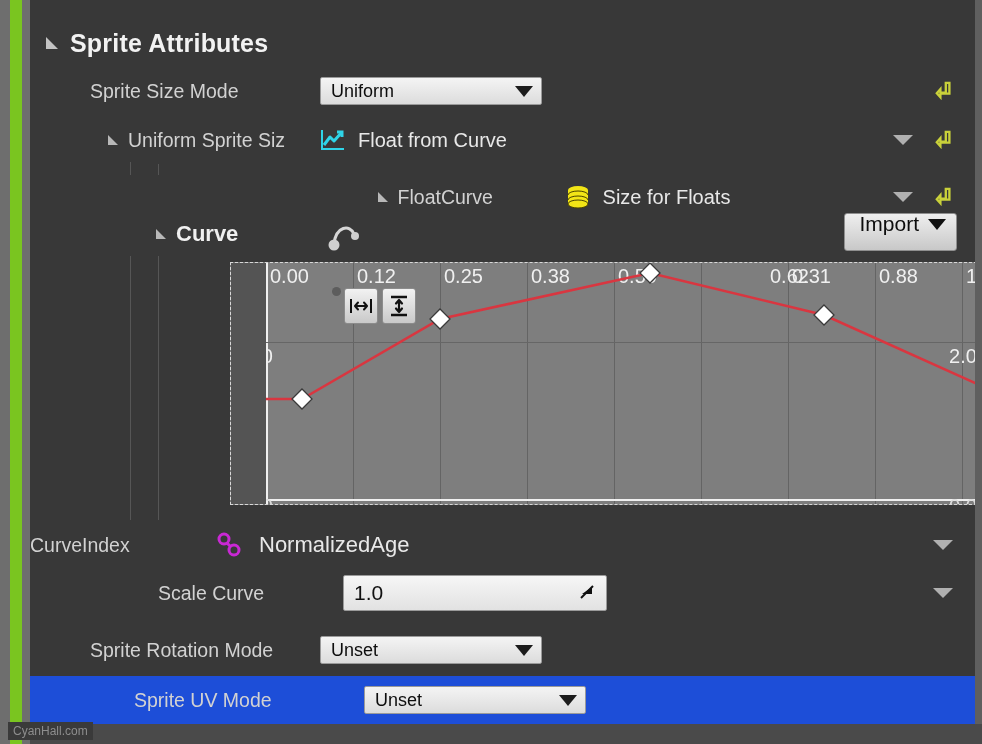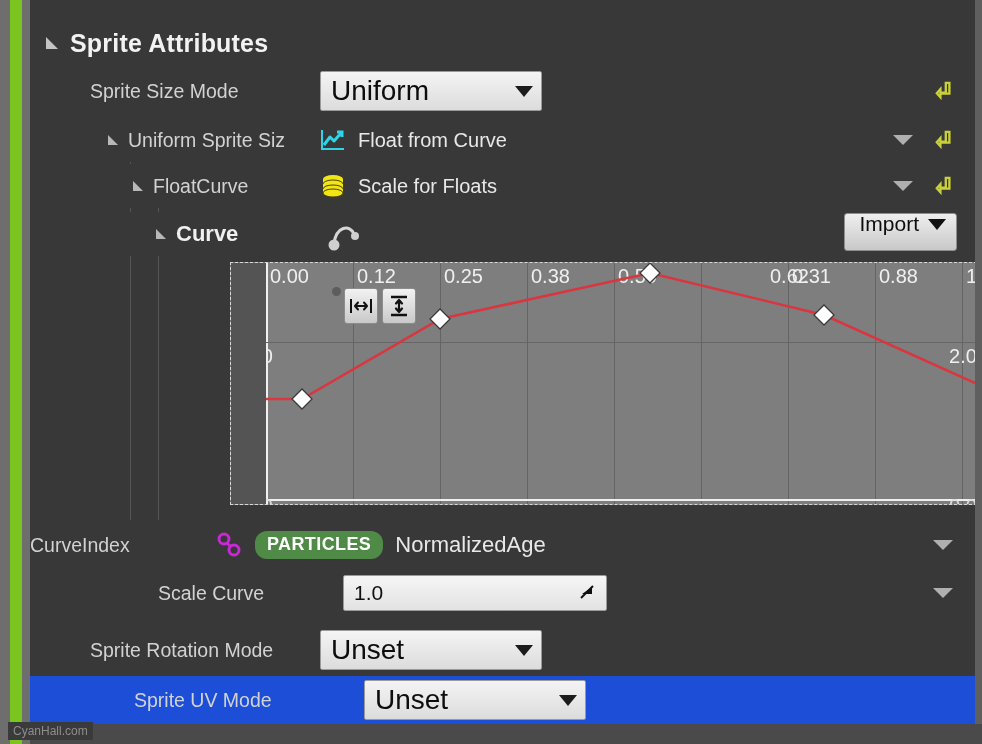--- a/index.html
+++ b/index.html
@@ -73,27 +73,27 @@
     color: #d2d2d2; font-size: 19.5px; white-space: nowrap;
   }
   .label-bold { font-weight: bold; color: #f0f0f0; font-size: 22px; }
 
   .guide {
     position: absolute; width: 1px; background: #565656;
   }
 
   
   .combo {
-    height: 40px;
+    height: 28px;
     background: linear-gradient(#f4f4f4, #dcdcdc);
     border: 1px solid #9a9a9a;
     border-radius: 2px;
     display: flex; align-items: center;
     padding: 0 8px 0 10px;
-    color: #0d0d0d; font-size: 28px;
+    color: #0d0d0d; font-size: 18px;
     justify-content: space-between;
   }
   .combo .caret {
     width: 0; height: 0; margin-left: 10px;
     border-left: 9px solid transparent;
     border-right: 9px solid transparent;
     border-top: 11px solid #1c1c1c;
   }
 
   
@@ -242,35 +242,35 @@
       </span>
       <span class="val-text" style="margin-left:10px;">Float from Curve</span>
       <span class="chev" style="position:absolute; right:62px; top:17px;"></span>
       <div style="position:absolute; right:22px; top:11px;">
         <svg class="reset-ico" viewBox="0 0 20 22">
           <path d="M16 3 L16 15 L6 15 L6 19 L2 14.5 L6 10 L6 14 L12 14 L12 3 Z" fill="none" stroke="#c9d13a" stroke-width="2.6"></path>
         </svg>
       </div>
     </div>
 
-    <div class="row row-bg-dark" style="top:164px; height:44px;">
+    <div class="row row-bg-dark" style="top:175px; height:44px;justify-content:center;">
       <span class="tri tri-small" style="margin-left:103px;"></span>
       <span class="label" style="margin-left:10px; width:167px;">FloatCurve</span>
       <span style="width:28px; height:26px; display:inline-flex; align-items:center;">
         <svg width="26" height="26" viewBox="0 0 26 26">
           <ellipse cx="13" cy="6" rx="10" ry="4" fill="#f2e516"></ellipse>
           <rect x="3" y="6" width="20" height="5" fill="#f2e516"></rect>
           <ellipse cx="13" cy="11" rx="10" ry="4" fill="#f2e516" stroke="#4a4300" stroke-width="1"></ellipse>
           <rect x="3" y="11" width="20" height="5" fill="#f2e516"></rect>
           <ellipse cx="13" cy="16" rx="10" ry="4" fill="#f2e516" stroke="#4a4300" stroke-width="1"></ellipse>
           <rect x="3" y="16" width="20" height="4" fill="#f2e516"></rect>
           <ellipse cx="13" cy="20" rx="10" ry="4" fill="#f2e516" stroke="#4a4300" stroke-width="1"></ellipse>
         </svg>
       </span>
-      <span class="val-text" style="margin-left:10px;">Scale for Floats</span>
+      <span class="val-text" style="margin-left:10px;">Size for Floats</span>
       <span class="chev" style="position:absolute; right:62px; top:17px;"></span>
       <div style="position:absolute; right:22px; top:11px;">
         <svg class="reset-ico" viewBox="0 0 20 22">
           <path d="M16 3 L16 15 L6 15 L6 19 L2 14.5 L6 10 L6 14 L12 14 L12 3 Z" fill="none" stroke="#c9d13a" stroke-width="2.6"></path>
         </svg>
       </div>
     </div>
 
     <div class="row row-bg-dark" style="top:212px; height:44px;">
       <span class="tri tri-small" style="margin-left:126px;"></span>
@@ -362,21 +362,20 @@
 
     <div class="row row-bg-dark" style="top:522px; height:46px;">
       <span class="label" style="width:185px;">CurveIndex</span>
       <span style="width:32px; height:28px; display:inline-flex; align-items:center;">
         <svg width="30" height="28" viewBox="0 0 30 28">
           <circle cx="9" cy="8" r="5" fill="none" stroke="#c928d4" stroke-width="3"></circle>
           <circle cx="19" cy="19" r="5" fill="none" stroke="#c928d4" stroke-width="3"></circle>
           <path d="M12 12 L16 16" stroke="#c928d4" stroke-width="3"></path>
         </svg>
       </span>
-      <span class="badge" style="margin-left:8px;">PARTICLES</span>
       <span class="val-text" style="margin-left:12px; font-size:22px;">NormalizedAge</span>
       <span class="chev" style="position:absolute; right:22px; top:18px;"></span>
     </div>
 
     <div class="row row-bg-dark" style="top:570px; height:46px;">
       <span class="label" style="margin-left:128px; width:185px;">Scale Curve</span>
       <div class="numbox" style="width:264px;">
         <span>1.0</span>
         <span style="width:20px; height:20px; display:inline-flex;">
           <svg width="20" height="20" viewBox="0 0 20 20">

